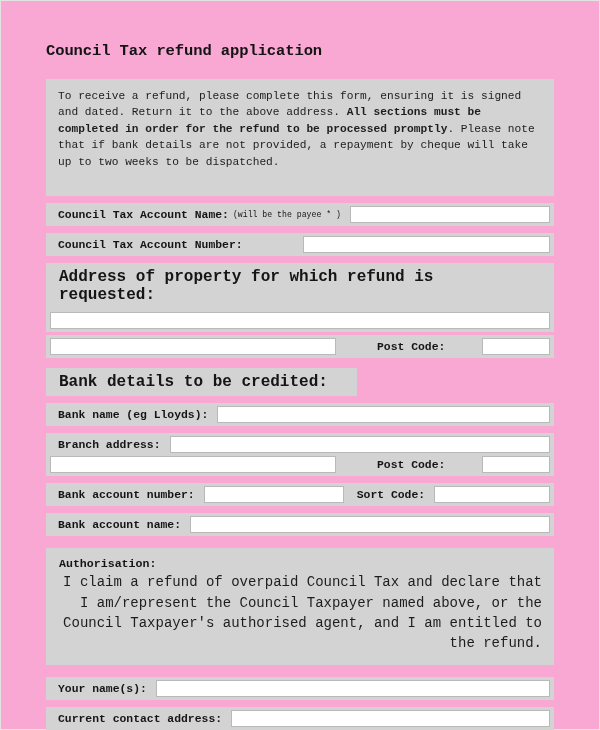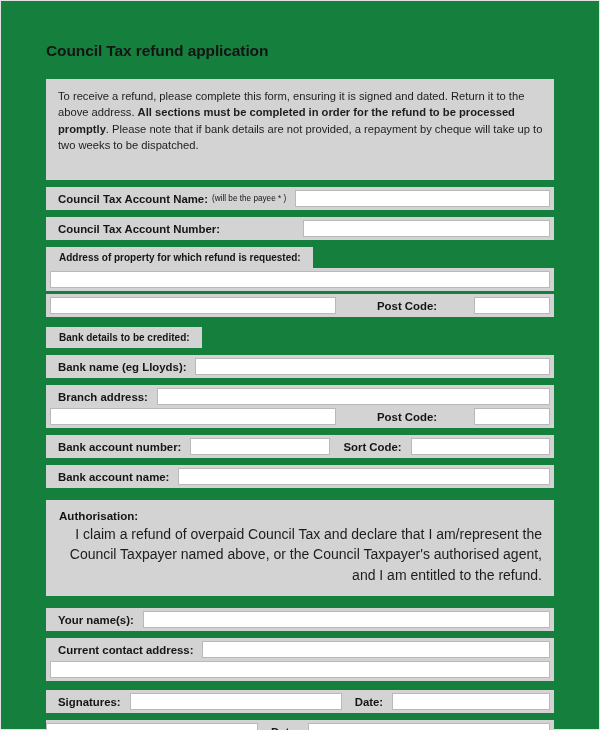--- a/index.html
+++ b/index.html
@@ -13,22 +13,23 @@
     font-family: "Liberation Sans", sans-serif;
     color: #1a1a1a;
     overflow: hidden;
   }
   .page {
     position: relative;
     box-sizing: border-box;
     width: 600px;
     height: 730px;
     border: 1px solid #e3e3e3;
-    background: #15803d;
+    background: #f9a8d4;
     padding: 0 45px;
+    font-family: Liberation Mono, monospace;
   }
 
   
   .doc-title {
     font-size: 15.5px;
     font-weight: bold;
     letter-spacing: -0.1px;
     color: #141414;
     margin: 0;
     padding-top: 41px;
@@ -83,23 +84,23 @@
     min-height: 16px;
     box-sizing: border-box;
   }
 
   
   .hdr-row {
     margin-top: 7px;
     display: flex;
   }
   .hdr {
-    font-size: 10px;
-    font-weight: bold;
-    padding: 5px 12px 5px 13px;
+    font-size: 16px;
+    font-weight: bold;
+    padding: 5px 29px 5px 13px;
     color: #151515;
   }
 
   
   .line-row {
     margin-top: 0;
     padding: 3px 4px 3px 4px;
     display: flex;
     gap: 28px;
   }

